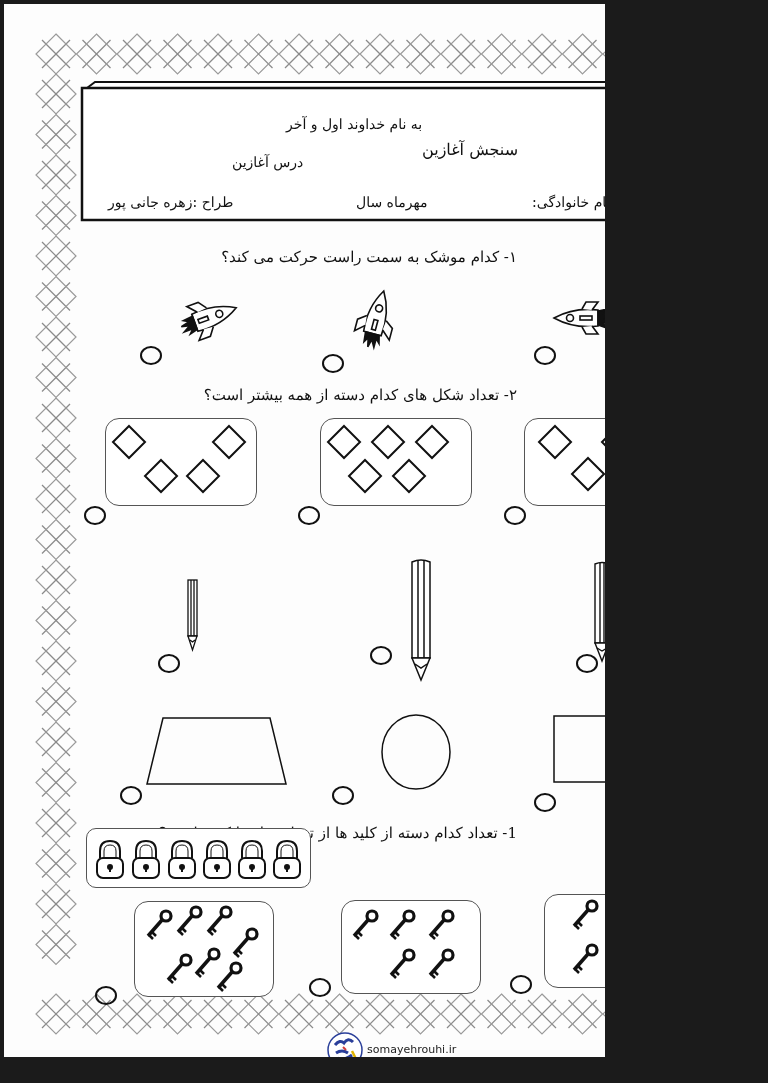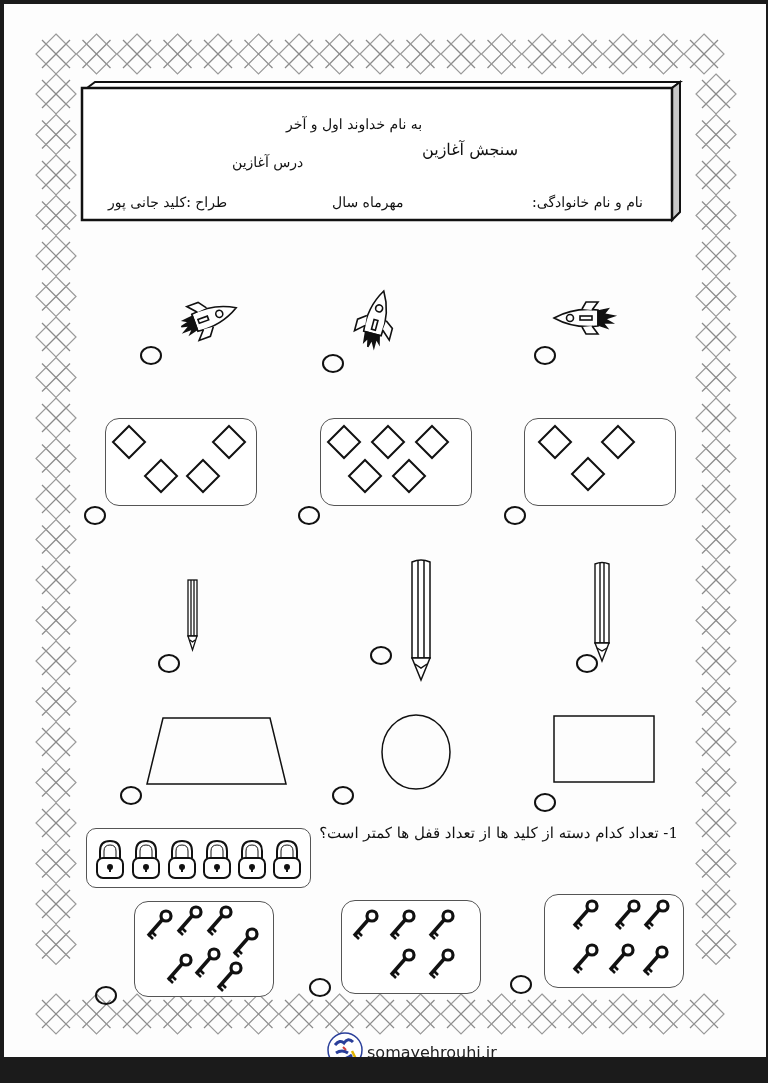--- a/index.html
+++ b/index.html
@@ -1,25 +1,25 @@
 <!DOCTYPE html>
 <html><head>
 <meta charset="utf-8">
 <style>
   html, body { margin:0; padding:0; }
   body { width:768px; height:1083px; background:#1b1b1b; position:relative; overflow:hidden; font-family:"DejaVu Serif", serif; }
-  #sheet { position:absolute; left:4px; top:4px; width:762px; height:1053px; background:#fdfdfd; overflow:hidden; }
+  #sheet { position:absolute; left:4px; top:4px; width:601px; height:1053px; background:#fdfdfd; overflow:hidden; }
   #frame { position:absolute; left:0; top:0; }
   .abs { position:absolute; }
   .q-text { position:absolute; direction:rtl; font-size:15px; color:#111; white-space:nowrap; font-family:"DejaVu Serif", serif; }
   .hdr-text { position:absolute; direction:rtl; font-size:14px; color:#111; white-space:nowrap; font-family:"DejaVu Serif", serif; }
   .answer-circle { position:absolute; width:22px; height:19px; border:2.5px solid #111; border-radius:50%; box-sizing:border-box; background:transparent; cursor:pointer; }
   .group-box { position:absolute; border:1.5px solid #555; border-radius:14px; box-sizing:border-box; background:#fff; }
   svg { overflow:visible; }
-  .footer-text { position:absolute; font-family:"DejaVu Sans", sans-serif; font-size:16px; color:#222; }
+  .footer-text { position:absolute; font-family:"DejaVu Sans", sans-serif; font-size:11px; color:#222; }
 </style>
 </head>
 <body>
 
 <div id="sheet">
 
   <svg id="frame" width="759" height="1053">
     <defs>
       <g id="xunit" stroke="#8a8a8a" stroke-width="1.2" fill="none">
         <line x1="-14" y1="-14" x2="14" y2="14"></line>
@@ -117,23 +117,24 @@
 
   <svg class="abs" style="left:76px;top:78px" width="610" height="150">
     <polygon points="7,6 15,0 600,0 592,6" fill="#fff" stroke="#111" stroke-width="2"></polygon>
     <polygon points="592,6 600,0 600,130 592,138" fill="#c8c8c8" stroke="#111" stroke-width="2"></polygon>
     <rect x="2" y="6" width="590" height="132" fill="#fff" stroke="#111" stroke-width="2.5"></rect>
   </svg>
   <div class="hdr-text" style="left:282px;top:112px">به نام خداوند اول و آخر</div>
   <div class="hdr-text" style="left:418px;top:136px;font-size:16px">سنجش آغازین</div>
   <div class="hdr-text" style="left:228px;top:150px">درس آغازین</div>
   <div class="hdr-text" style="left:528px;top:190px">نام و نام خانوادگی:</div>
-  <div class="hdr-text" style="left:328px;top:190px">مهرماه سال</div>
-  <div class="hdr-text" style="left:104px;top:190px">طراح :کلید جانی پور</div>
-
+  <div class="hdr-text" style="left:352px;top:190px">مهرماه سال</div>
+  <div class="hdr-text" style="left:104px;top:190px">طراح :زهره جانی پور</div>
+
+  <div class="q-text" style="right:88px;top:244px">۱- کدام موشک به سمت راست حرکت می کند؟</div>
   <svg class="abs" style="left:168px;top:292px" width="70" height="50">
     <g transform="translate(36,22) rotate(-20)" stroke="#111" stroke-width="1.6" fill="#fff">
       <path d="M-14,-9 Q10,-12 30,0 Q10,12 -14,9 Z"></path>
       <circle cx="12" cy="0" r="3.5"></circle>
       <path d="M-8,-9 L-16,-18 L-4,-18 L2,-10"></path>
       <path d="M-8,9 L-16,18 L-4,18 L2,10"></path>
       <rect x="-10" y="-2" width="10" height="4"></rect>
       <path d="M-14,-7 L-24,-6 L-19,-3 L-28,-1 L-20,1 L-27,5 L-18,5 L-22,9 L-14,7 Z" fill="#111"></path>
     </g>
   </svg>
@@ -154,20 +155,21 @@
       <path d="M-8,-8 L-14,-16 L-2,-16 L2,-9"></path>
       <path d="M-8,8 L-14,16 L-2,16 L2,9"></path>
       <rect x="-8" y="-2" width="12" height="4"></rect>
       <path d="M-14,-7 L-24,-9 L-20,-4 L-30,-2 L-21,1 L-28,5 L-19,5 L-23,10 L-14,7 Z" fill="#111"></path>
     </g>
   </svg>
   <div class="answer-circle" style="left:136px;top:342px"></div>
   <div class="answer-circle" style="left:318px;top:350px"></div>
   <div class="answer-circle" style="left:530px;top:342px"></div>
 
+  <div class="q-text" style="right:88px;top:382px">۲- تعداد شکل های کدام دسته از همه بیشتر است؟</div>
   <div class="group-box" style="left:101px;top:414px;width:152px;height:88px"></div>
   <div class="group-box" style="left:316px;top:414px;width:152px;height:88px"></div>
   <div class="group-box" style="left:520px;top:414px;width:152px;height:88px"></div>
   <svg class="abs" style="left:101px;top:414px" width="572" height="88">
     <g fill="none" stroke="#111" stroke-width="2">
 
       <polygon points="24,8 40,24 24,40 8,24"></polygon>
       <polygon points="124,8 140,24 124,40 108,24"></polygon>
       <polygon points="56,42 72,58 56,74 40,58"></polygon>
       <polygon points="98,42 114,58 98,74 82,58"></polygon>

